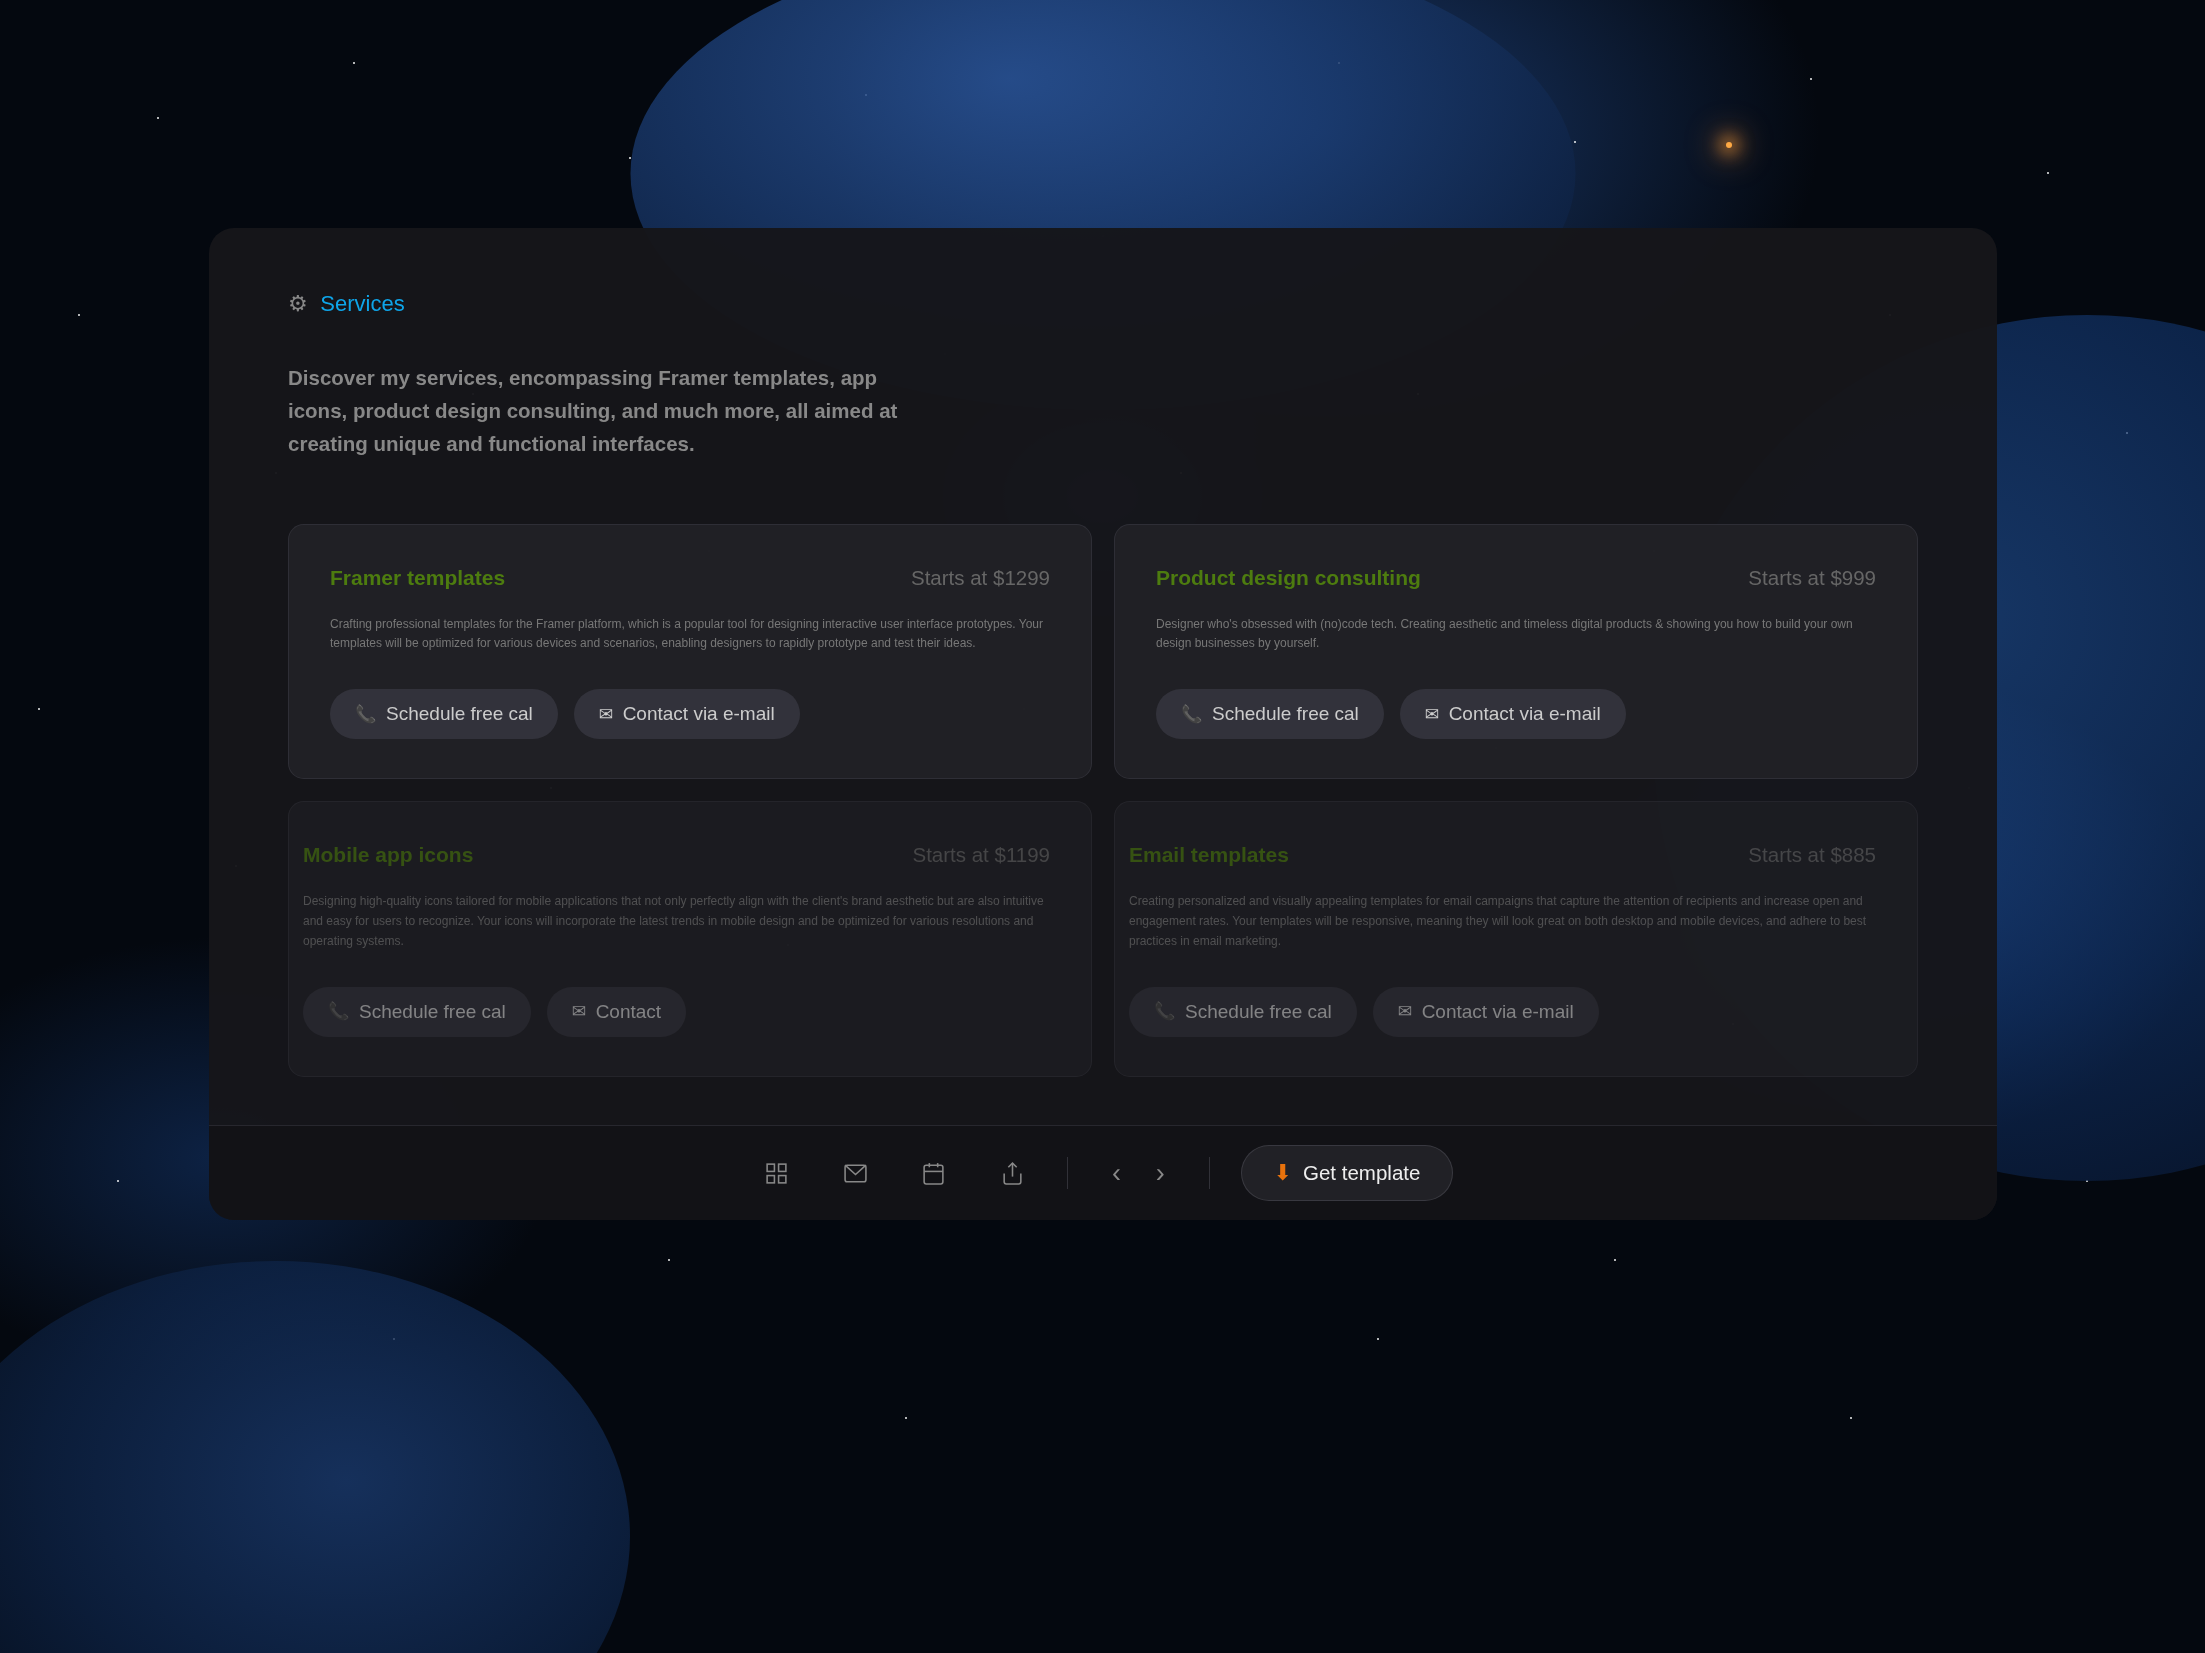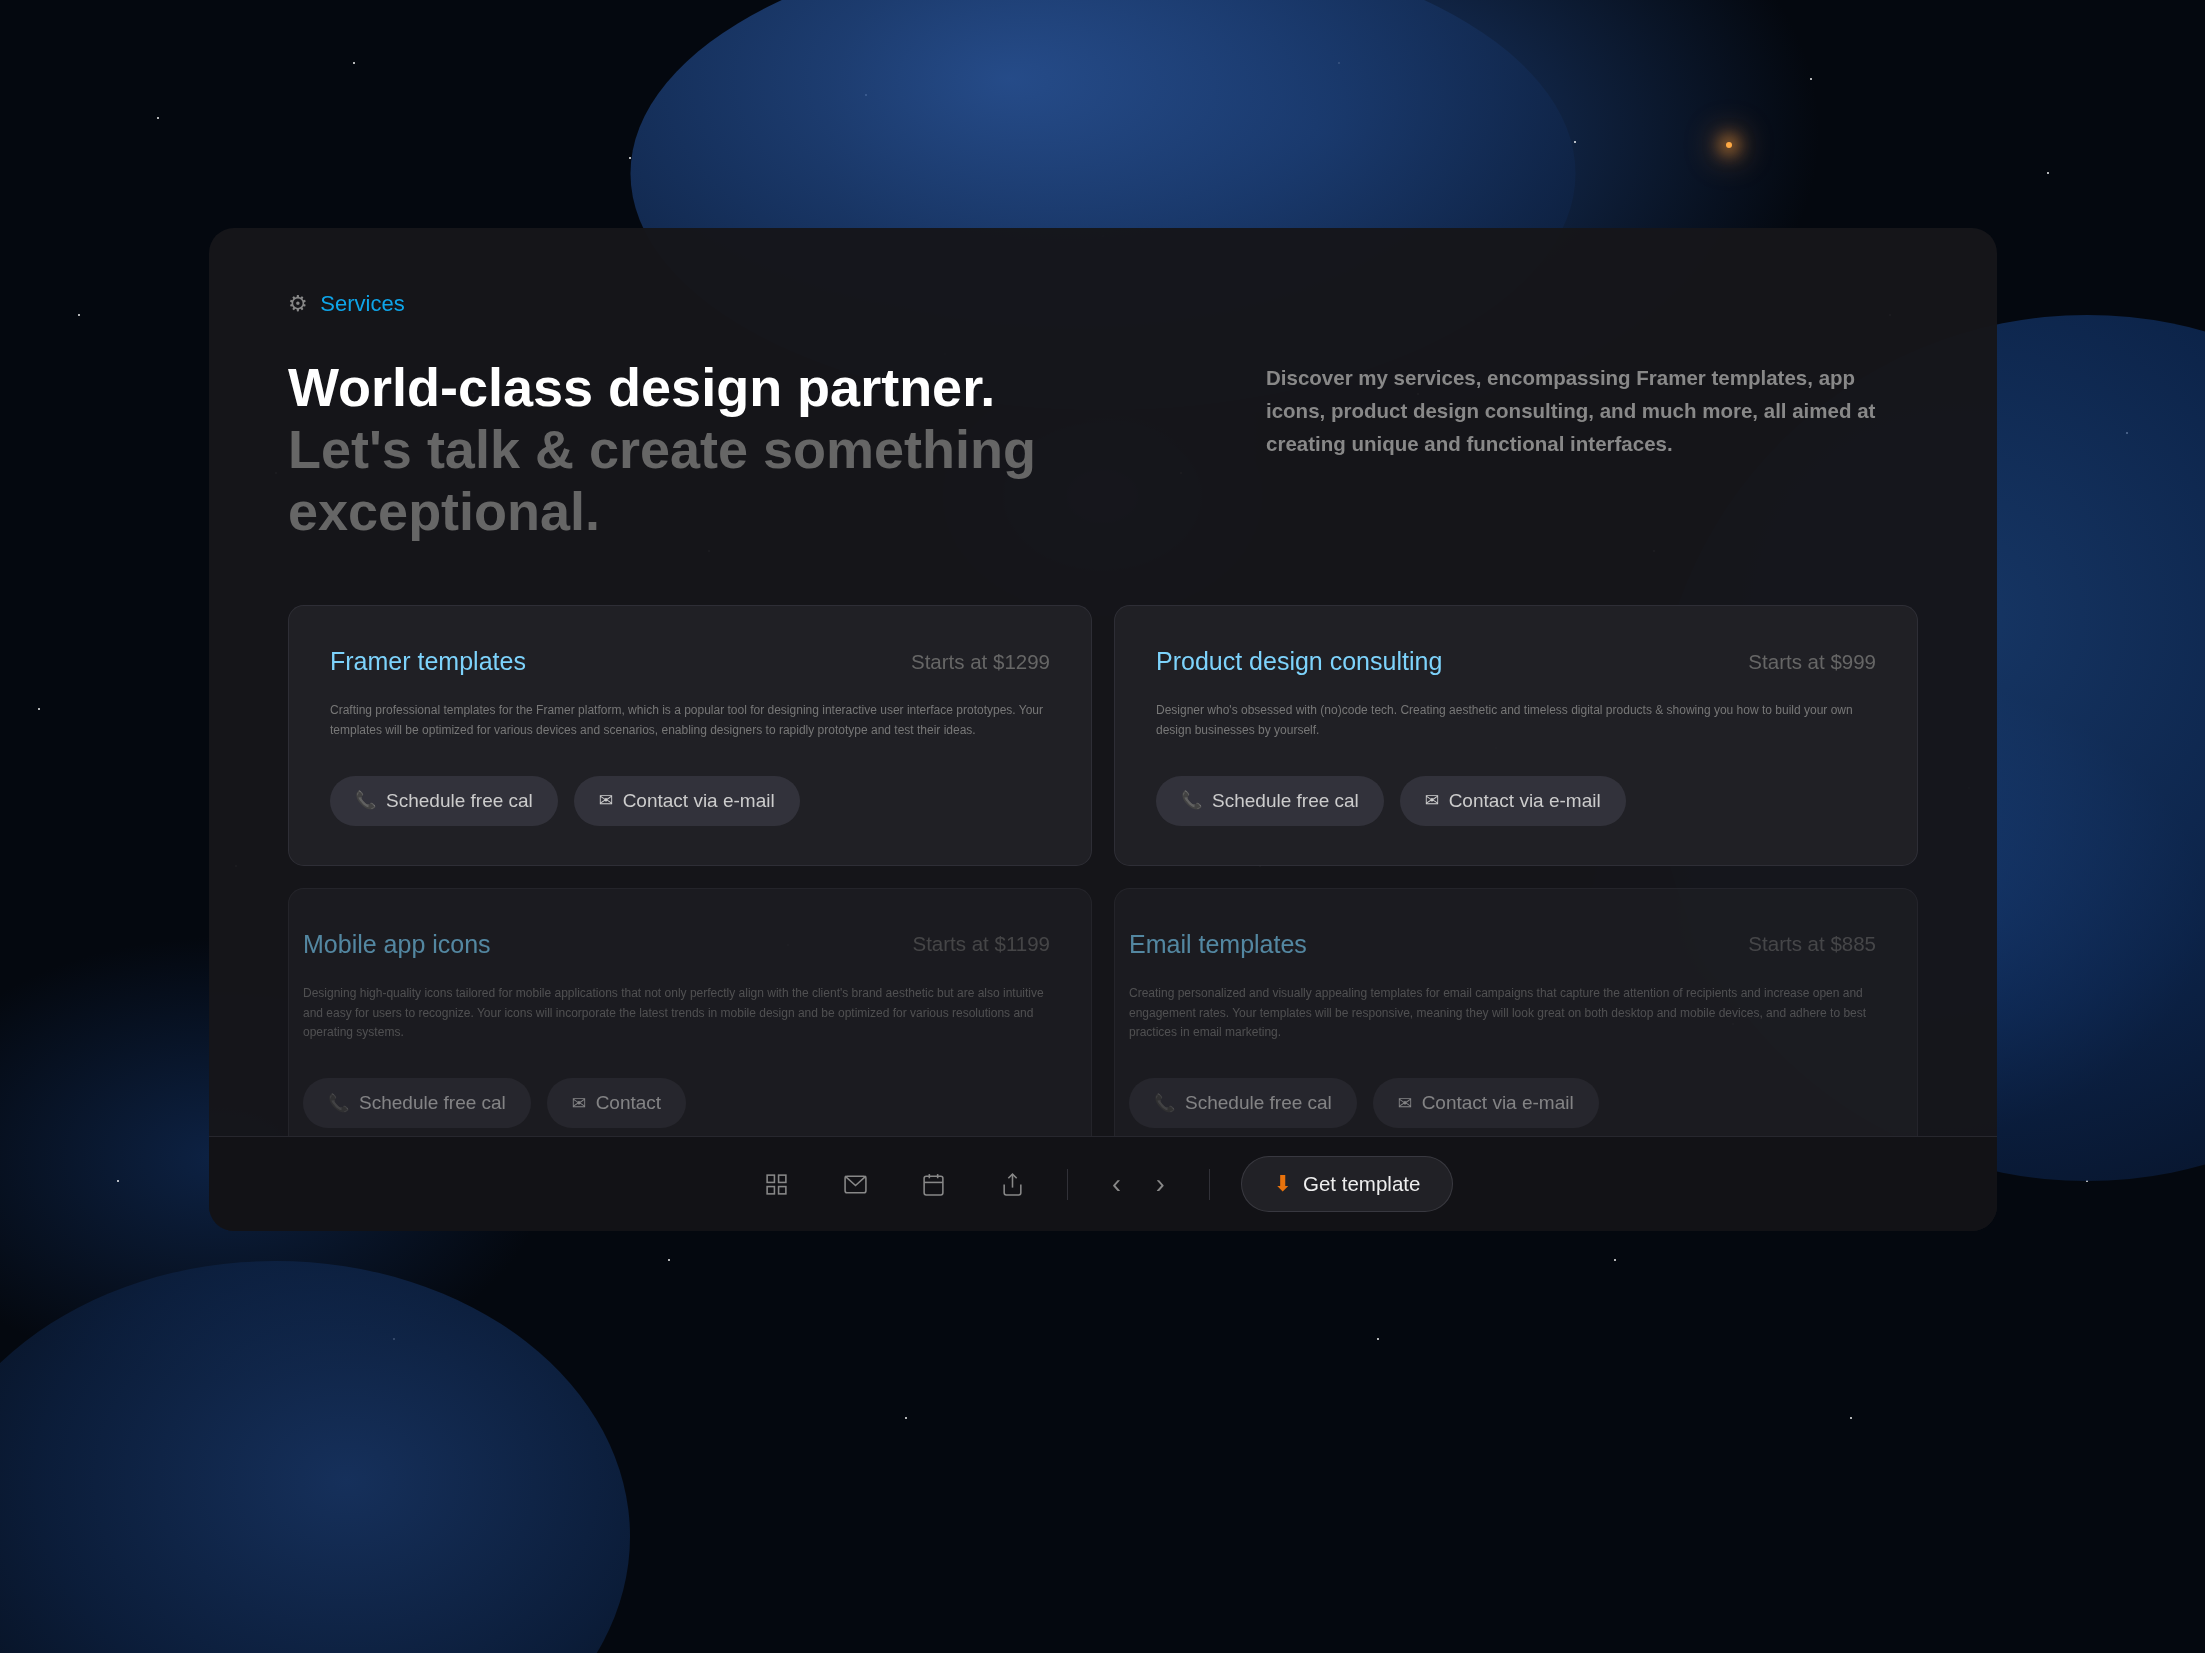--- a/index.html
+++ b/index.html
@@ -203,23 +203,23 @@
     }
 
     .card-header {
       display: flex;
       justify-content: space-between;
       align-items: center;
       margin-bottom: 25px;
     }
 
     .card-title {
-      font-size: 25px;
-      font-weight: 400;
-      color: #7dd3fc;
+      font-size: 21px;
+      font-weight: 700;
+      color: #4d7c0f;
     }
 
     .card-price {
       font-size: 20.5px;
       color: #666;
     }
 
     .card-description {
       font-size: 12px;
       color: #777;
@@ -334,24 +334,20 @@
 <div class="star-glow"></div>
 
 <div class="panel">
 
   <div class="services-label">
     <span class="services-icon">⚙</span>
     <span class="services-text">Services</span>
   </div>
 
   <div class="header-section">
-    <div class="header-left">
-      <div class="heading-main">World-class design partner.</div>
-      <div class="heading-sub">Let's talk &amp; create something exceptional.</div>
-    </div>
     <div class="header-right">
       <p class="header-description">Discover my services, encompassing Framer templates, app icons, product design consulting, and much more, all aimed at creating unique and functional interfaces.</p>
     </div>
   </div>
 
   <div class="cards-grid">
 
     <div class="card">
       <div class="card-header">
         <span class="card-title">Framer templates</span>

